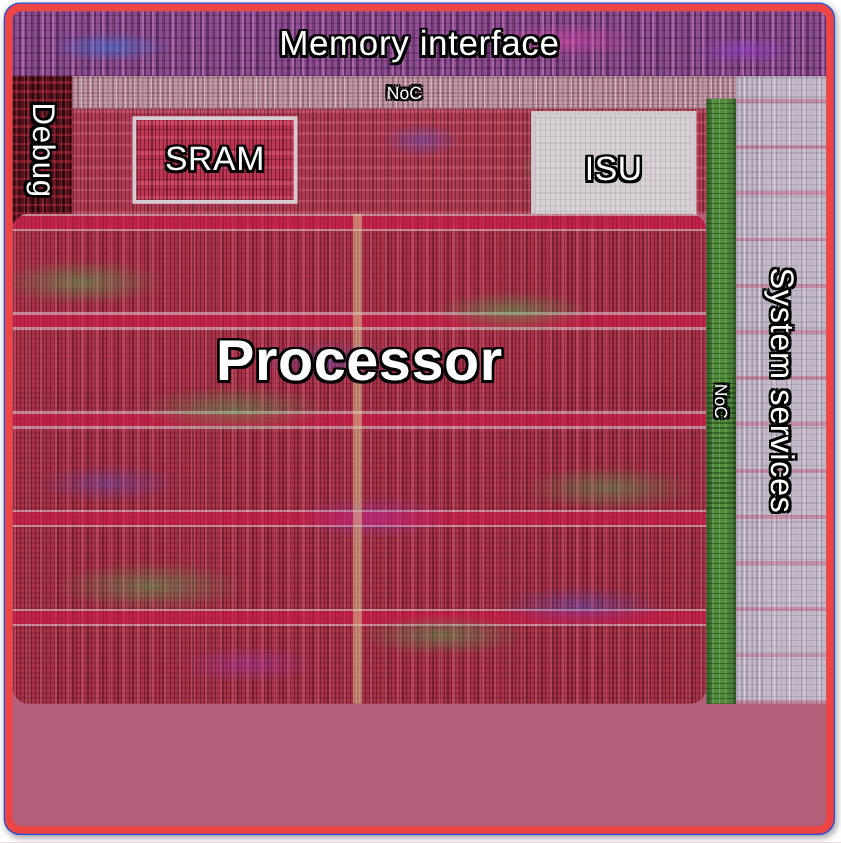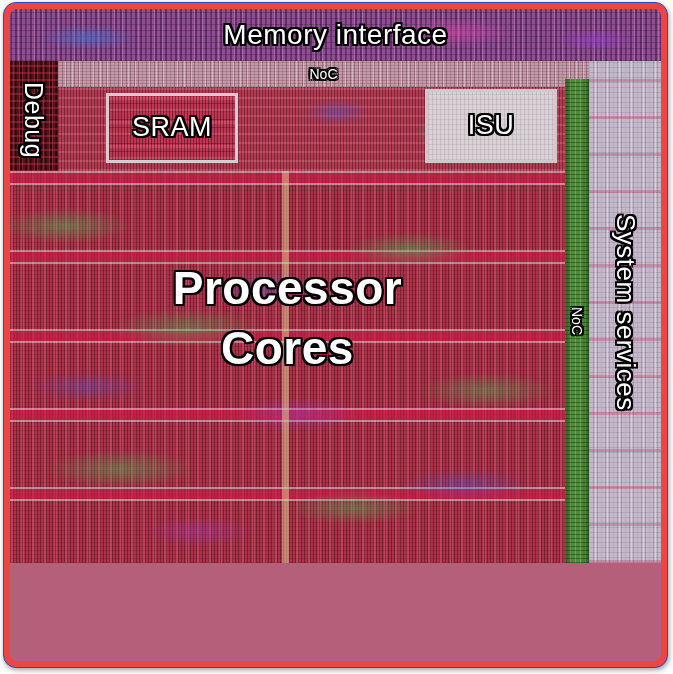--- a/index.html
+++ b/index.html
@@ -89,20 +89,21 @@
       radial-gradient(90px 26px at 52% 62%, rgba(160,60,210,.35), transparent 70%),
       radial-gradient(80px 22px at 34% 92%, rgba(160,60,210,.35), transparent 70%),
       repeating-linear-gradient(180deg,
         rgba(235,220,230,.5) 0 2px,
         rgba(205,25,70,.6) 2px 12px,
         rgba(235,220,230,.5) 12px 14px,
         transparent 14px 79px),
       repeating-linear-gradient(90deg, rgba(0,0,0,.3) 0 1px, transparent 1px 3px),
       repeating-linear-gradient(90deg, rgba(255,130,160,.22) 0 3px, transparent 3px 11px),
       repeating-linear-gradient(0deg, rgba(0,0,0,.12) 0 1px, transparent 1px 4px);
+    border-radius: 13px;
   }
   .tex-nocv{
     background-color:#4e8c38;
     background-image:
       linear-gradient(90deg, rgba(0,0,0,.35), transparent 30%, transparent 70%, rgba(0,0,0,.35)),
       repeating-linear-gradient(0deg, rgba(0,0,0,.3) 0 1px, transparent 1px 4px),
       repeating-linear-gradient(90deg, rgba(255,255,255,.2) 0 1px, transparent 1px 5px);
   }
   .tex-sys{
     background-color:#c3b9c9;
@@ -124,21 +125,21 @@
         transparent 8px 13px),
       repeating-linear-gradient(0deg, rgba(0,0,0,.15) 0 1px, transparent 1px 4px);
   }
 
   
   .r-memif{left:0;top:0;width:100%;height:52px;}
   .r-noctop{left:48px;top:52px;width:531px;height:26px;}
   .r-debug{left:0;top:52px;width:48px;height:118px;}
   .r-redfill{left:48px;top:78px;width:507px;height:84px;}
   .r-sram{left:60px;top:84px;width:132px;height:70px;margin-left:36px;}
-  .r-isu{left:415px;top:80px;width:132px;height:74px;}
+  .r-isu{left:415px;top:80px;width:132px;height:94px;}
   .r-cores{left:0;top:162px;width:555px;height:392px;}
   .r-nocv{left:555px;top:70px;width:24px;height:484px;}
   .r-sys{right:0;top:52px;width:72px;height:502px;}
   .r-bottom{left:0;top:554px;width:100%;height:98px;}
 
   .fs-big{font-size:28px;}
   .fs-mid{font-size:27px;}
   .fs-sm{font-size:14px;letter-spacing:0;}
   .fs-debug{font-size:25px;}
   .fs-sys{font-size:26px;}
@@ -173,21 +174,20 @@
       <span class="lbl fs-mid">SRAM</span>
     </div>
 
     <div class="region r-isu tex-isu">
       <span class="lbl fs-mid">ISU</span>
     </div>
 
     <div class="region r-cores tex-cores">
       <div class="lbl cores-label">
         <span>Processor</span>
-        <span>Cores</span>
       </div>
     </div>
 
     <div class="region r-nocv tex-nocv">
       <span class="lbl vert fs-sm">NoC</span>
     </div>
 
     <div class="region r-sys tex-sys">
       <span class="lbl vert fs-sys">System services</span>
     </div>

